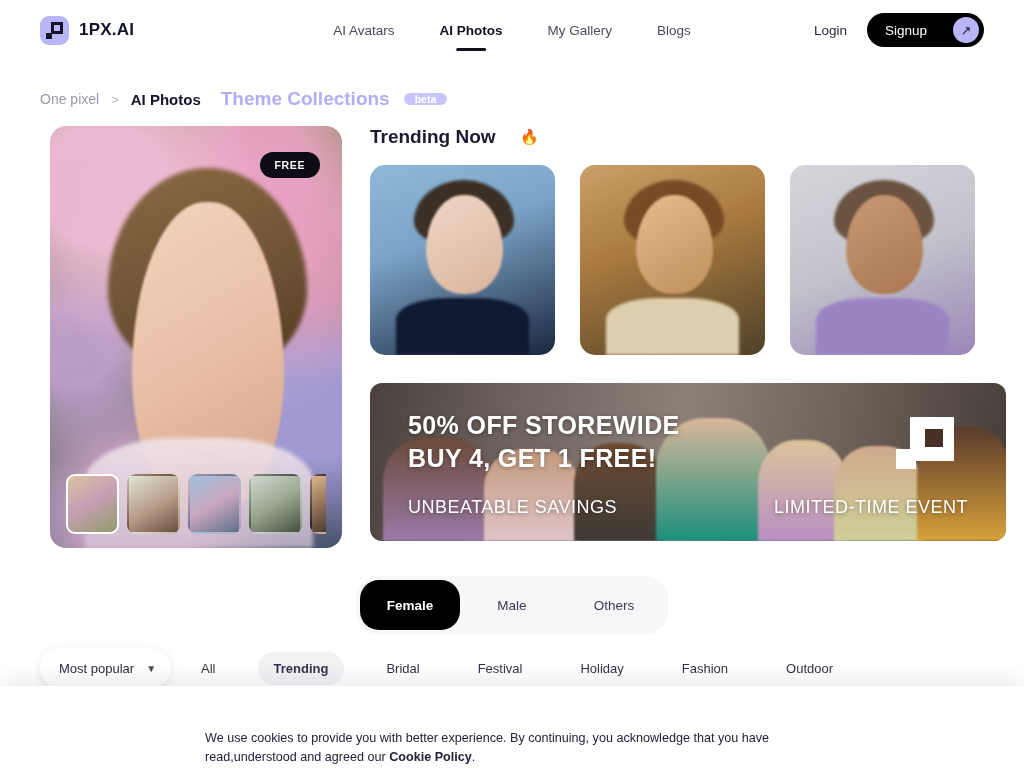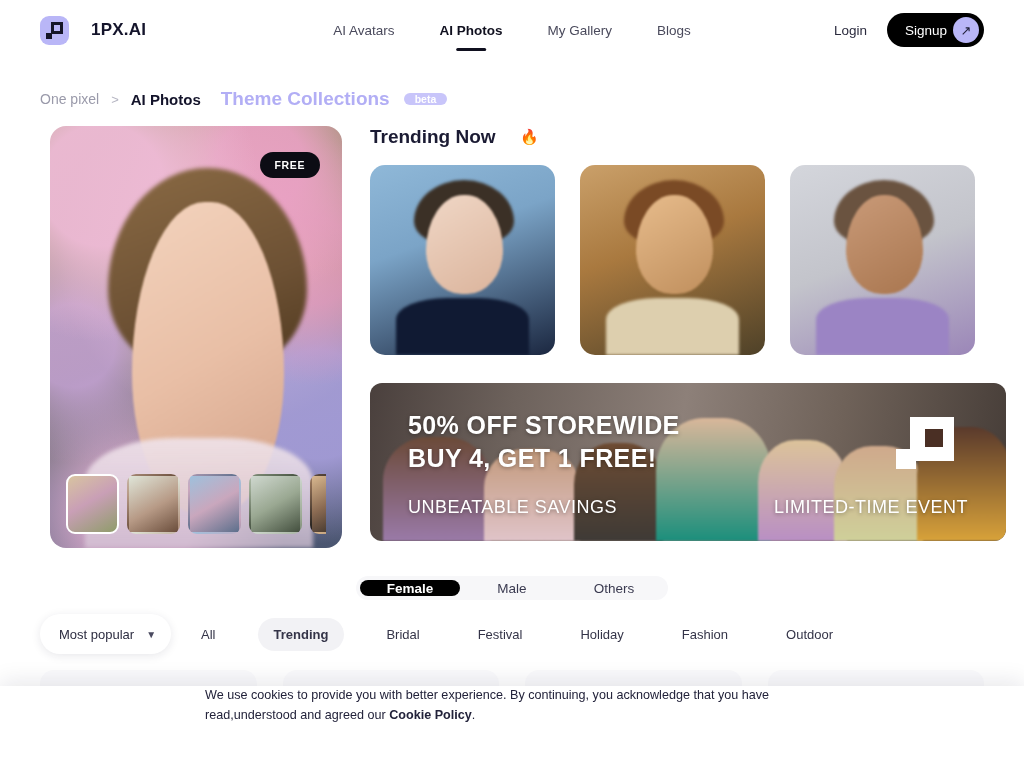--- a/index.html
+++ b/index.html
@@ -9,21 +9,21 @@
     background:#ffffff;
     color:#1b1b2f;
     position:relative;
   }
 
   
   .header{
     height:60px; display:flex; align-items:center;
     padding:0 40px; position:relative; background:#fff;
   }
-  .brand{ display:flex; align-items:center; gap:22px; cursor:pointer; }
+  .brand{ display:flex; align-items:center; gap:10px; cursor:pointer; }
   .brand-mark{
     width:29px; height:29px; border-radius:9px; background:#b9b6f7;
     display:flex; align-items:center; justify-content:center; position:relative;
   }
   .brand-mark .sq-big{
     position:absolute; width:12px; height:12px; border:3px solid #151528;
     right:6px; top:6px; background:transparent;
   }
   .brand-mark .sq-small{
     position:absolute; width:6px; height:6px; background:#151528;
@@ -42,21 +42,21 @@
   .nav-item.active{ color:#10101f; font-weight:bold; }
   .nav-item.active::after{
     content:""; position:absolute; left:50%; transform:translateX(-50%);
     bottom:-9px; width:30px; height:3px; background:#10101f; border-radius:2px;
   }
 
   .header-right{ margin-left:auto; display:flex; align-items:center; gap:20px; }
   .login-link{ font-size:13.5px; color:#2a2a3d; cursor:pointer; font-weight:500;}
   .signup-btn{
     background:#000; border-radius:22px; height:34px;
-    display:flex; align-items:center; gap:6px;
+    display:flex; align-items:center; gap:26px;
     padding:0 5px 0 18px; cursor:pointer; border:none;
   }
   .signup-btn .label{ color:#fff; font-size:13.5px; font-weight:500; }
   .signup-arrow{
     width:26px; height:26px; border-radius:50%; background:#b9b6f7;
     display:flex; align-items:center; justify-content:center;
     font-size:13px; color:#1d1d35;
   }
 
   
@@ -196,21 +196,21 @@
   .promo-logo{
     position:absolute; right:48px; top:32px; width:62px; height:62px;
   }
 
   
   .gender-wrap{ display:flex; justify-content:center; margin-top:28px; }
   .gender-tabs{
     background:#f7f7f9; border-radius:22px; padding:4px; display:flex; gap:2px;
   }
   .gender-tab{
-    min-width:100px; height:16px; border-radius:19px; border:none;
+    min-width:100px; height:50px; border-radius:19px; border:none;
     background:transparent; color:#3a3a50; font-size:13.5px; cursor:pointer;
     font-family:inherit;
   }
   .gender-tab.active{ background:#000; color:#fff; font-weight:bold; }
 
   
   .filter-row{
     display:flex; align-items:center; gap:14px; padding:14px 40px 0 40px;
   }
   .sort-select{
@@ -242,21 +242,21 @@
     display:flex; gap:26px; padding:16px 40px 0 40px;
   }
   .result-card{
     flex:1; height:120px; border-radius:14px; background:#fafafc; cursor:pointer;
   }
 
   
   .cookie{
     position:absolute; left:0; right:0; bottom:0; height:82px;
     background:#fff; box-shadow:0 -4px 22px rgba(20,20,45,.10);
-    display:flex; align-items:flex-start; padding:0 205px;
+    display:flex; align-items:flex-end; padding:0 205px;
     gap:24px;
   }
   .cookie-text{
     font-size:12.6px; color:#22223a; line-height:1.55; max-width:610px;
   }
   .cookie-text b{ font-weight:bold; }
   .accept-btn{
     margin-left:auto; background:#000; color:#fff; border:none; cursor:pointer;
     border-radius:9px; height:36px; padding:0 46px; font-size:13.5px;
     font-weight:bold; font-family:inherit; flex:none;

